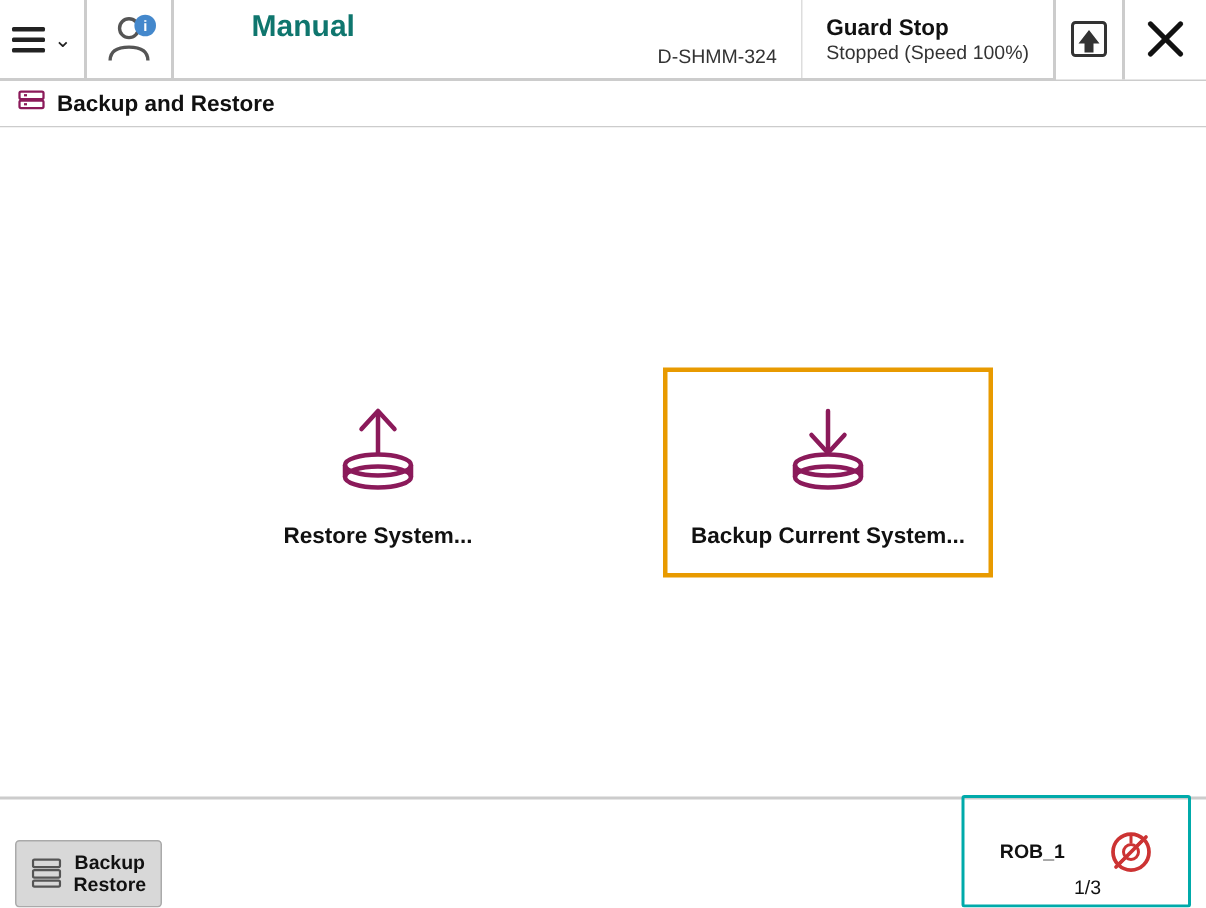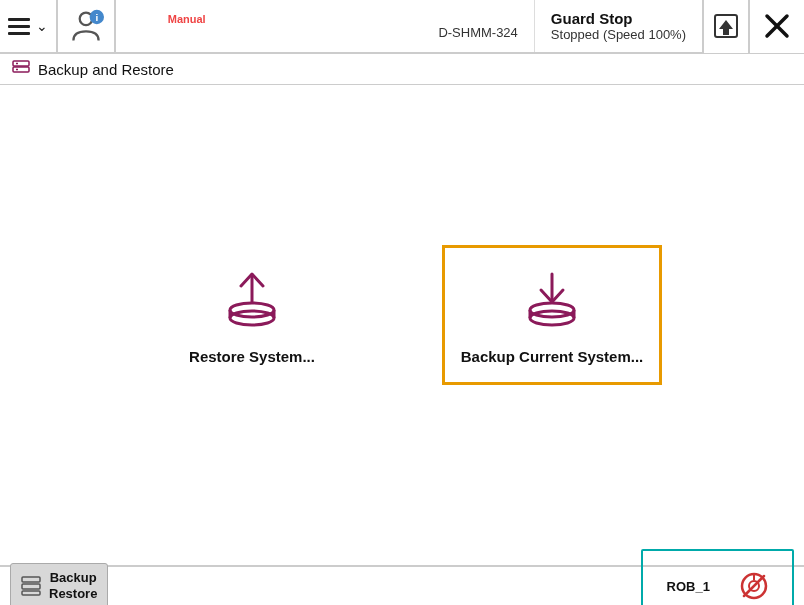--- a/index.html
+++ b/index.html
@@ -52,23 +52,23 @@
       padding: 6px 10px;
     }
     .header-center {
       flex: 1;
       display: flex;
       flex-direction: column;
       justify-content: center;
       padding: 4px 16px;
     }
     .header-mode {
-      font-size: 11px;
-      font-weight: bold;
-      color: #ef4444;
+      font-size: 20px;
+      font-weight: bold;
+      color: #0f766e;
       padding-left: 36px;
     }
     .header-device {
       font-size: 13px;
       color: #333;
       text-align: right;
     }
     .header-status-block {
       display: flex;
       flex-direction: column;
@@ -128,21 +128,21 @@
     }
     .sub-header-icon {
       width: 18px;
       height: 18px;
       display: flex;
       align-items: center;
       justify-content: center;
     }
     .sub-header-title {
       font-size: 15px;
-      font-weight: normal;
+      font-weight: bold;
       color: #111;
     }
 
     
     .main-content {
       display: flex;
       align-items: center;
       justify-content: center;
       gap: 80px;
       height: calc(605px - 54px - 34px - 58px);
@@ -177,24 +177,24 @@
       width: 70px;
       height: 70px;
     }
 
     
     .footer {
       position: absolute;
       bottom: 0;
       left: 0;
       right: 0;
-      height: 40px;
+      height: 74px;
       border-top: 2px solid #ccc;
       display: flex;
-      align-items: center;
+      align-items: flex-end;
       justify-content: space-between;
       padding: 0 10px;
       background: #fff;
     }
     .footer-left-btn {
       display: flex;
       align-items: center;
       gap: 8px;
       padding: 6px 10px;
       background: #d8d8d8;

